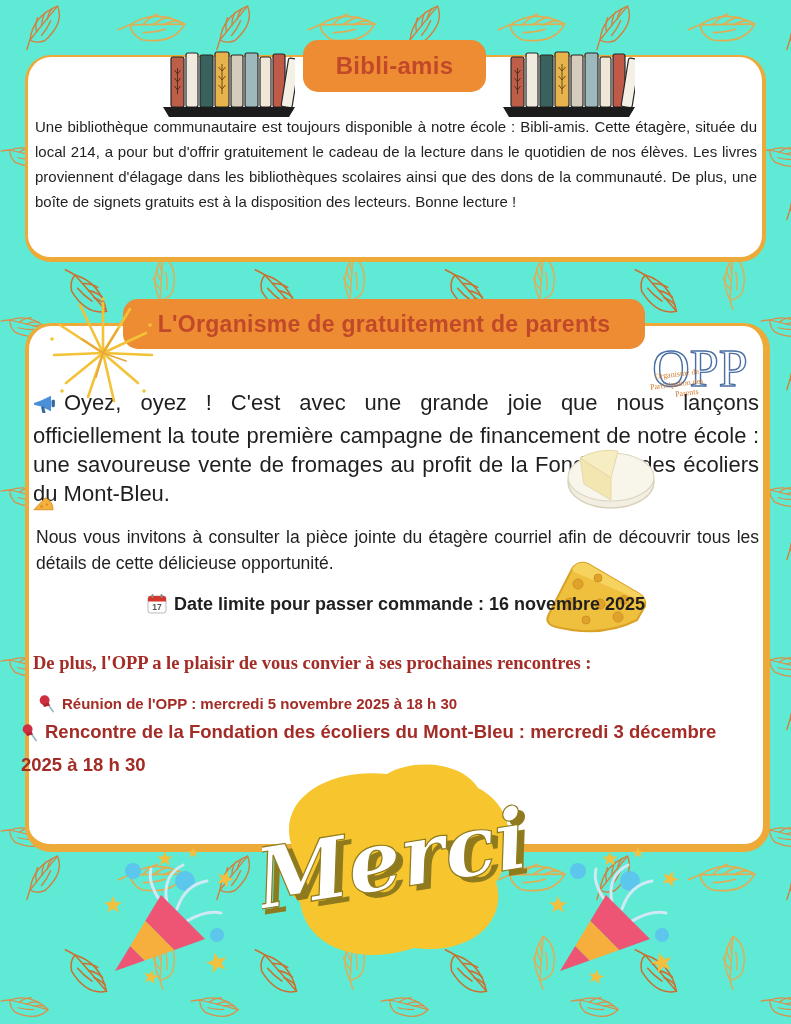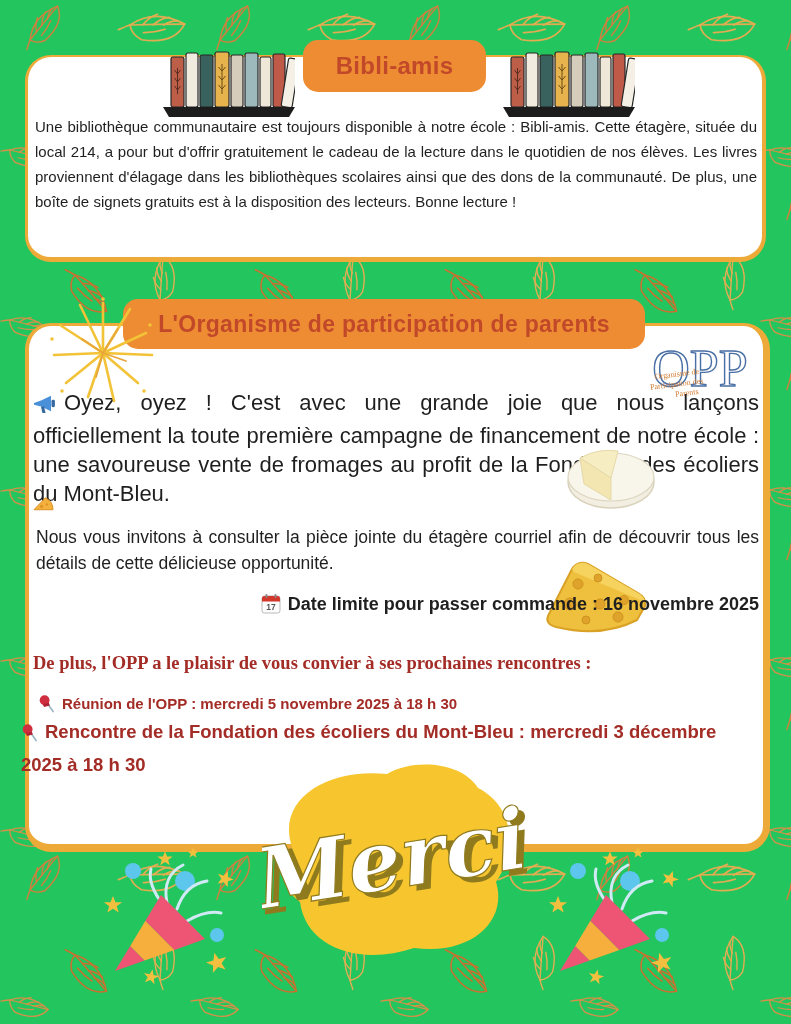--- a/index.html
+++ b/index.html
@@ -1,18 +1,18 @@
 <!DOCTYPE html>
 <html><head>
 <meta charset="utf-8">
 <style>
   html,body{margin:0;padding:0;background:#ffffff;}
   .page{
     position:relative;width:791px;height:1024px;overflow:hidden;
-    background:#22c55e;font-family:"Liberation Sans",sans-serif;
+    background:#5eead4;font-family:"Liberation Sans",sans-serif;
   }
   .bg{position:absolute;left:0;top:0;z-index:0;}
   .card{
     position:absolute;background:#ffffff;border-radius:26px;z-index:1;
     border-style:solid;border-color:#edaa38;
   }
   .card-library{left:25px;top:55px;width:734px;height:200px;border-width:2px 4px 5px 3px;}
   .card-opp{left:25px;top:323px;width:734px;height:518px;border-width:3px 7px 8px 4px;}
   .pill{
     position:absolute;z-index:3;background:#ee8c33;border-radius:15px;
@@ -23,21 +23,21 @@
   .pill-opp{left:123px;top:299px;width:522px;height:50px;font-size:23px;}
   .textblock{
     position:absolute;z-index:2;color:#1f1f1f;text-align:justify;
     font-weight:500;
   }
   .library-body{left:35px;top:114px;width:722px;font-size:15px;line-height:25px;}
   .announcement{left:33px;top:388px;width:726px;font-size:22px;line-height:29px;}
   .cheese-heading{left:33px;top:492px;width:726px;font-size:18px;font-weight:bold;text-align:left;}
   .cheese-heading .utext{text-decoration:underline;text-underline-offset:3px;}
   .attachment-note{left:36px;top:524px;width:723px;font-size:17.5px;line-height:26px;}
-  .deadline{left:33px;top:593px;width:726px;font-size:18px;font-weight:600;text-align:right;}
+  .deadline{left:33px;top:593px;width:726px;font-size:18px;font-weight:600;text-align:center;}
   .red{color:#a32c26;font-weight:600;text-align:left;}
   .meetings-intro{left:33px;top:650px;width:726px;font-size:18.5px;line-height:27px;font-family:Liberation Serif, serif;}
   .meeting-1{left:38px;top:690px;width:721px;font-size:15px;line-height:27px;}
   .meeting-2{left:21px;top:717px;width:721px;font-size:18.5px;line-height:29px;}
   .decor{position:absolute;z-index:4;}
   .icon-inline{display:inline-block;vertical-align:-4px;margin-right:7px;}
   .z2{z-index:2;} .z3{z-index:3;} .z5{z-index:5;}
 </style>
 </head>
 <body>
@@ -137,21 +137,21 @@
         <path d="M59,25 l-3.5,-4 M59,25 l3.5,-4 M59,34 l-3.5,-4 M59,34 l3.5,-4 M59,43 l-3.5,-4 M59,43 l3.5,-4"></path>
     </g>
     <polygon points="0,61 132,61 126,71 6,71" fill="#1c1c1c"></polygon>
   </svg>
 
   <div class="textblock library-body">Une bibliothèque communautaire est toujours disponible à notre école : Bibli-amis. Cette étagère, située du local 214, a pour but d'offrir gratuitement le cadeau de la lecture dans le quotidien de nos élèves. Les livres proviennent d'élagage dans les bibliothèques scolaires ainsi que des dons de la communauté. De plus, une boîte de signets gratuits est à la disposition des lecteurs. Bonne lecture !</div>
 
   <div class="card card-opp"></div>
 
   <div class="pill pill-opp">
-    <span>L'Organisme de participation de parents</span>
+    <span>L'Organisme de gratuitement de parents</span>
   </div>
 
   <svg class="decor" style="left:48px;top:295px;" width="110" height="115" viewBox="0 0 110 115">
     <g stroke="#f2c237" stroke-width="2.6" stroke-linecap="round">
       <path d="M55,58 L55,8"></path>
         <path d="M55,58 L82,14"></path>
         <path d="M55,58 L98,38"></path>
       <path d="M55,58 L104,60"></path>
         <path d="M55,58 L90,88"></path>
         <path d="M55,58 L66,106"></path>

